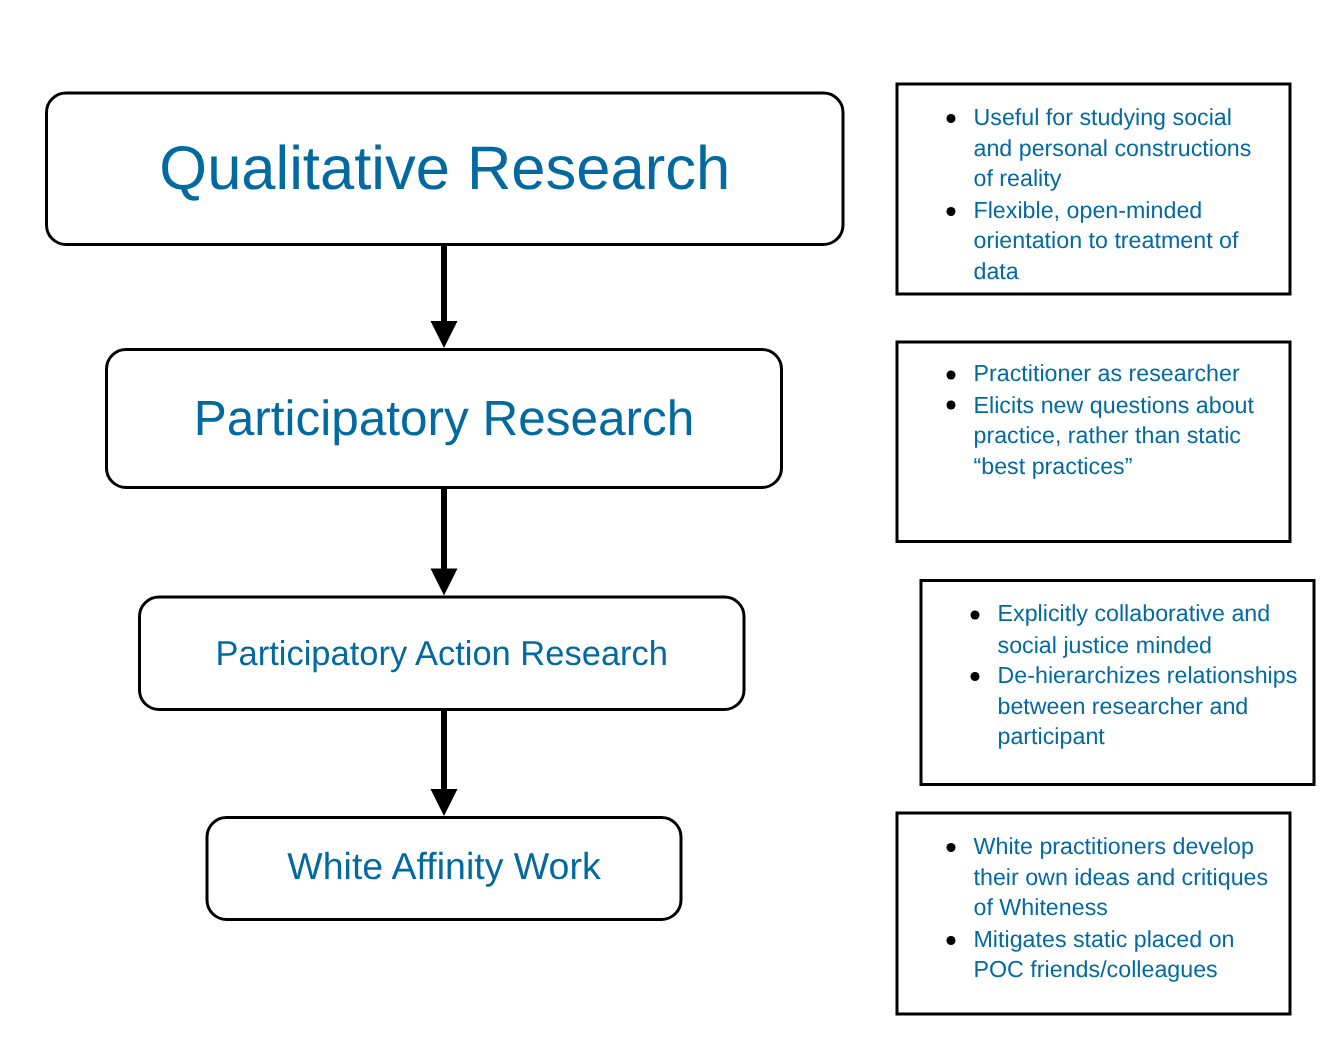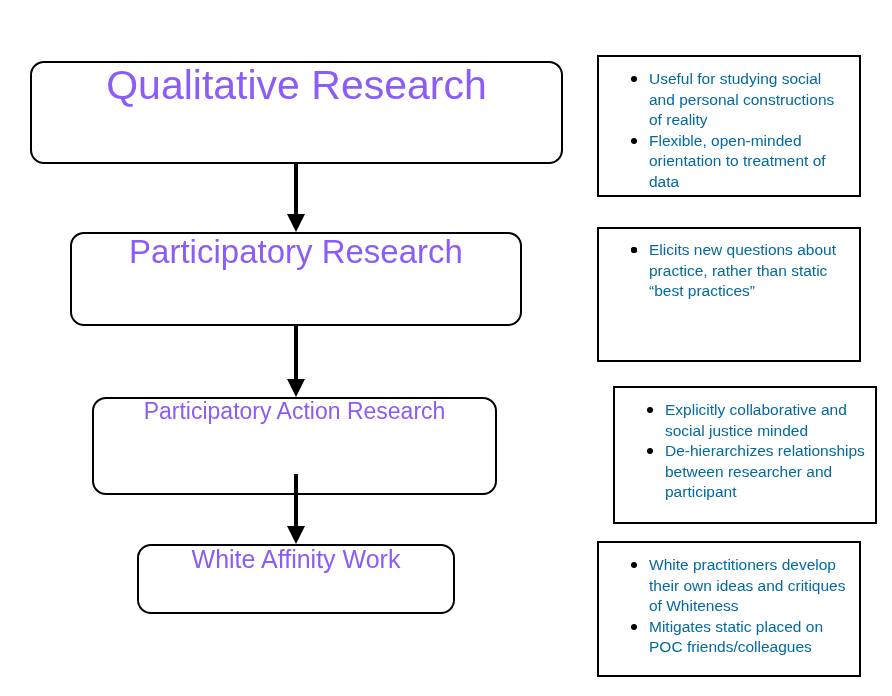--- a/index.html
+++ b/index.html
@@ -24,39 +24,39 @@
   }
 
   
   .flow-box {
     position: absolute;
     box-sizing: border-box;
     border: 2px solid #000000;
     border-radius: 14px;
     background: #ffffff;
     display: flex;
-    align-items: flex-start;
+    align-items: center;
     justify-content: center;
     text-align: center;
     line-height: 1.1;
-    color: #8b5cf6;
+    color: #0369a1;
   }
   .flow-box .flow-label {
     display: block;
     padding: 0 10px;
     white-space: nowrap;
   }
 
   #flow-qualitative  { left: 30px;  top: 61px;  width: 533px; height: 103px; }
   #flow-qualitative .flow-label  { font-size: 41px; }
 
   #flow-practitioner { left: 70px;  top: 232px; width: 452px; height: 94px; }
   #flow-practitioner .flow-label { font-size: 33px; }
 
-  #flow-participatory{ left: 92px;  top: 397px; width: 405px; height: 98px; }
+  #flow-participatory{ left: 92px;  top: 397px; width: 405px; height: 77px; }
   #flow-participatory .flow-label{ font-size: 23px; }
 
   #flow-affinity     { left: 137px; top: 544px; width: 318px; height: 70px; }
   #flow-affinity .flow-label     { font-size: 25px; }
 
   
   .arrow {
     position: absolute;
   }
   .arrow .shaft {
@@ -171,20 +171,21 @@
         <span class="bullet"></span>
         <span>Flexible, open-minded orientation to treatment of data</span>
       </li>
     </ul>
   </div>
 
   <div class="note-box" id="note-practitioner">
     <ul class="note-list">
       <li class="note-item">
         <span class="bullet"></span>
+        <span>Practitioner as researcher</span>
       </li>
       <li class="note-item">
         <span class="bullet"></span>
         <span>Elicits new questions about practice, rather than static “best practices”</span>
       </li>
     </ul>
   </div>
 
   <div class="note-box" id="note-participatory">
     <ul class="note-list">

